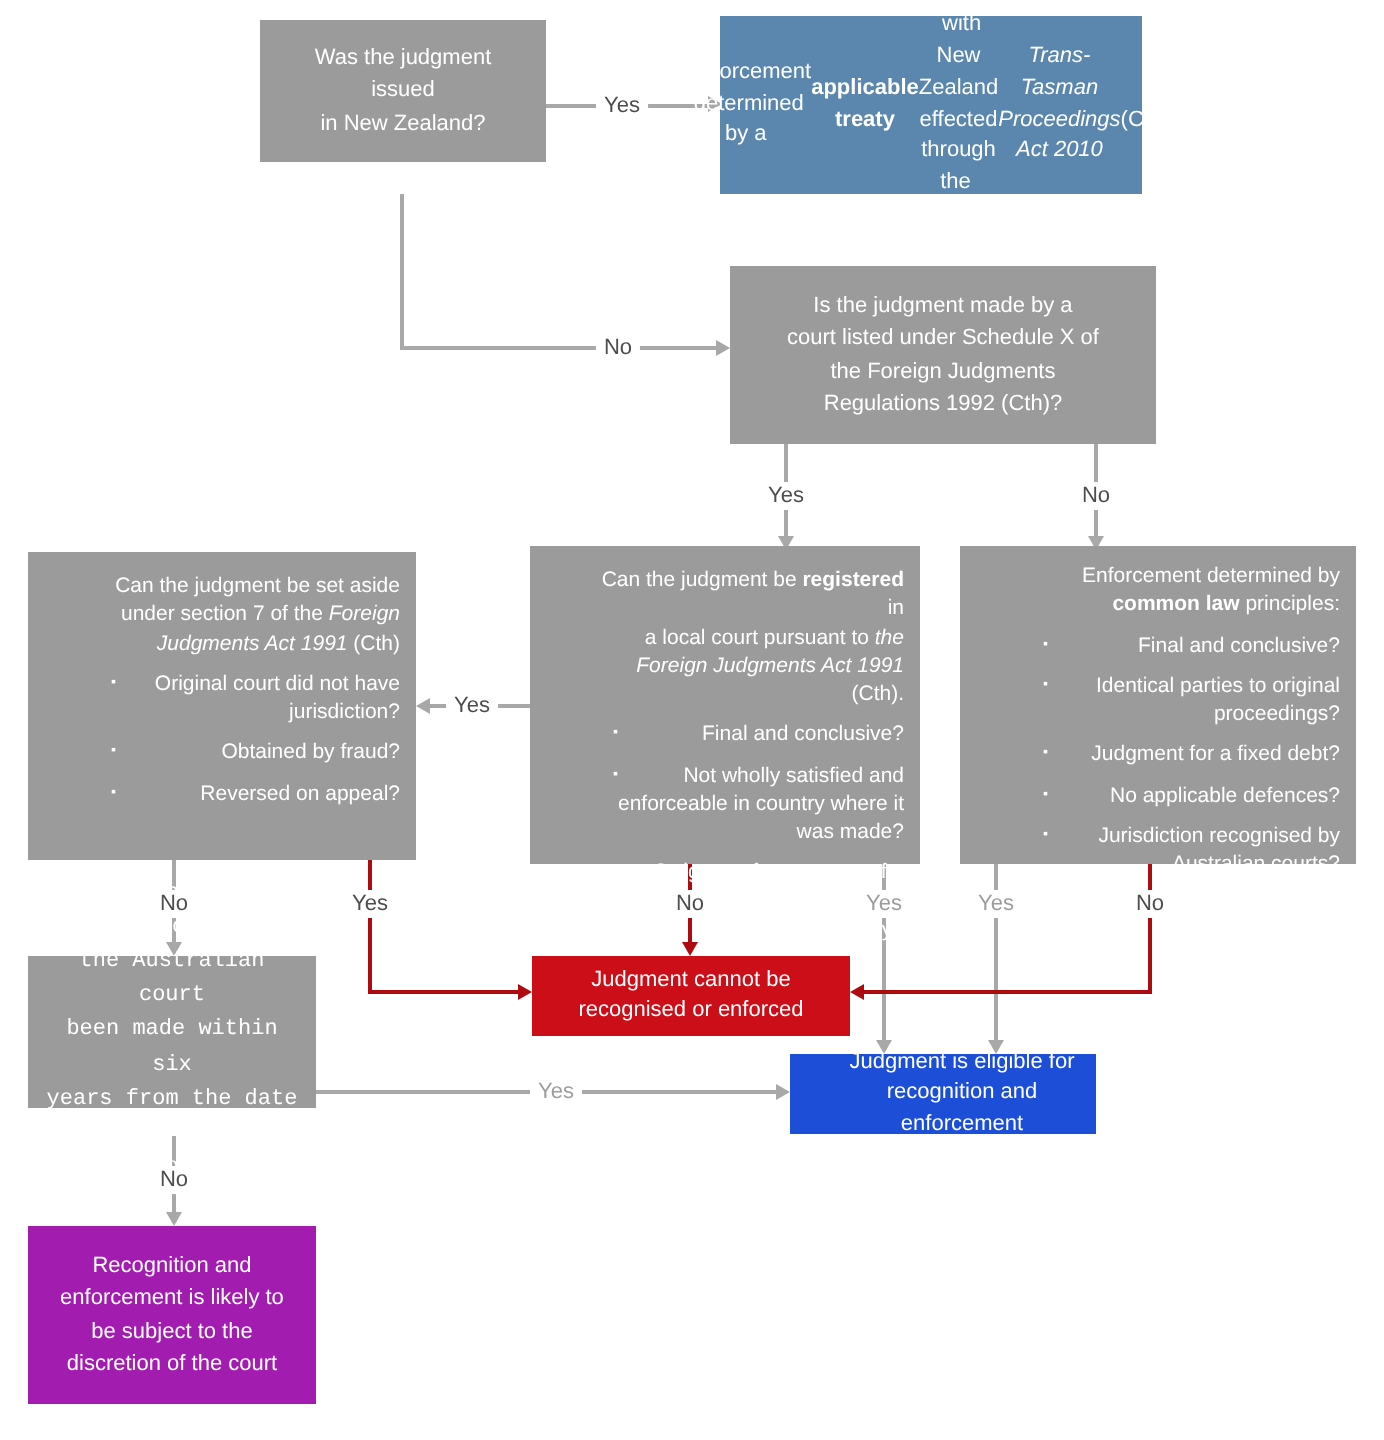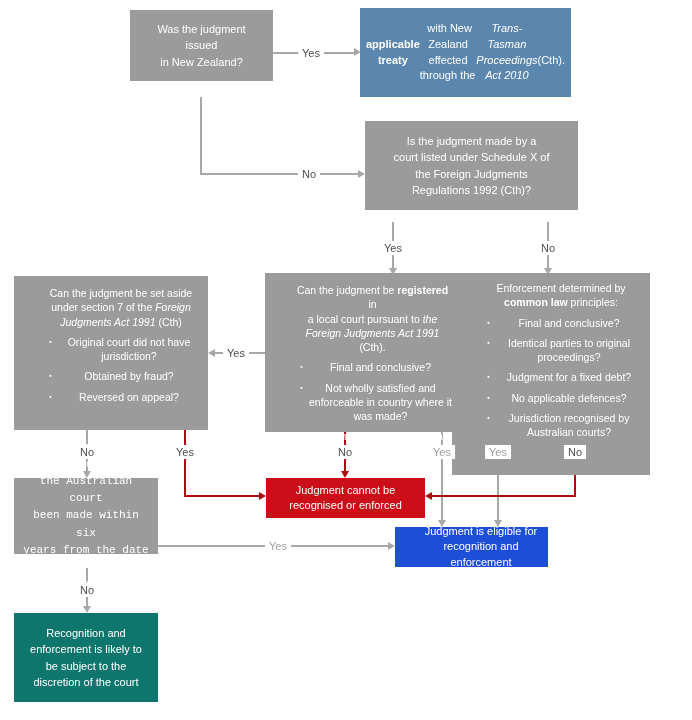--- a/index.html
+++ b/index.html
@@ -5,22 +5,22 @@
   html,body{margin:0;padding:0;background:#fff;}
   #stage{position:relative;width:692px;height:720px;background:#ffffff;
          font-family:"Liberation Sans",sans-serif;overflow:hidden;}
   .box{position:absolute;box-sizing:border-box;color:#ffffff;}
   .cbox{display:flex;align-items:center;justify-content:center;text-align:center;
         white-space:pre-wrap;font-size:11px;line-height:1.5;padding:4px 6px;}
   .gray{background:#9b9b9b;}
   .blue{background:#5b86ad;}
   .redbg{background:#cb0e17;}
   .navy{background:#1d4ed8;padding-left:25px;}
-  .teal{background:#0f766e;}
-  .list{font-size:10.5px;line-height:1.36;padding:10px 8px 8px 28px;text-align:center;}
+  .teal{background:#a21caf;}
+  .list{font-size:10.5px;line-height:1.36;padding:10px 8px 8px 28px;text-align:right;}
   .b{font-weight:bold;}
   .i{font-style:italic;}
   .rich{white-space:pre-wrap;}
   .consider{margin-top:7px;}
   .brow{display:flex;margin-top:6px;}
   .bdot{width:15px;flex:none;font-size:7px;line-height:14px;padding-left:1px;}
   .btxt{flex:1;white-space:pre-wrap;}
   .hl{position:absolute;height:2px;background:#a8a8a8;}
   .vl{position:absolute;width:2px;background:#a8a8a8;}
   .redl{background:#ae0b10;}
@@ -79,26 +79,26 @@
   <div class="hl" style="left:158px;top:545px;width:230px;"></div>
   <div class="ah right" style="left:388px;top:542px;"></div>
 
   <div class="vl" style="left:86px;top:568px;height:38px;"></div>
   <div class="ah down" style="left:83px;top:606px;"></div>
 
   <div class="box gray cbox" style="left:130px;top:10px;width:143px;height:71px;">Was the judgment
 issued
 in New Zealand?</div>
 
-  <div class="box blue cbox rich" style="left:360px;top:8px;width:211px;height:89px;line-height:1.45;"><span class="b">applicable
+  <div class="box blue cbox rich" style="left:360px;top:8px;width:211px;height:89px;line-height:1.45;"><span>Enforcement determined by a </span><span class="b">applicable
 treaty</span><span> with New Zealand effected
 through the </span><span class="i">Trans-Tasman
 Proceedings Act 2010</span><span> (Cth).</span></div>
 
-  <div class="box gray cbox" style="left:365px;top:121px;width:213px;height:89px;">Is the judgment made by a
+  <div class="box gray cbox" style="left:365px;top:133px;width:213px;height:89px;">Is the judgment made by a
 court listed under Schedule X of
 the Foreign Judgments
 Regulations 1992 (Cth)?</div>
 
   <div class="box gray list" style="left:14px;top:276px;width:194px;height:154px;">
     <div class="rich"><span>Can the judgment be set aside
 under section 7 of the </span><span class="i">Foreign
 Judgments Act 1991</span><span> (Cth)</span></div>
     <div>
         <div class="brow">
@@ -133,21 +133,21 @@
 was made?</span>
         </div>
         <div class="brow">
           <span class="bdot">▪</span>
           <span class="btxt">Judgment for payment of a sum
 of money?</span>
         </div>
       </div>
   </div>
 
-  <div class="box gray list" style="left:452px;top:273px;width:198px;height:202px;padding-top:8px;">
+  <div class="box gray list" style="left:480px;top:273px;width:198px;height:159px;padding-top:8px;">
     <div class="rich"><span>Enforcement determined by
 </span><span class="b">common law</span><span> principles:</span></div>
     <div>
         <div class="brow">
           <span class="bdot">▪</span>
           <span class="btxt">Final and conclusive?</span>
         </div>
         <div class="brow">
           <span class="bdot">▪</span>
           <span class="btxt">Identical parties to original

